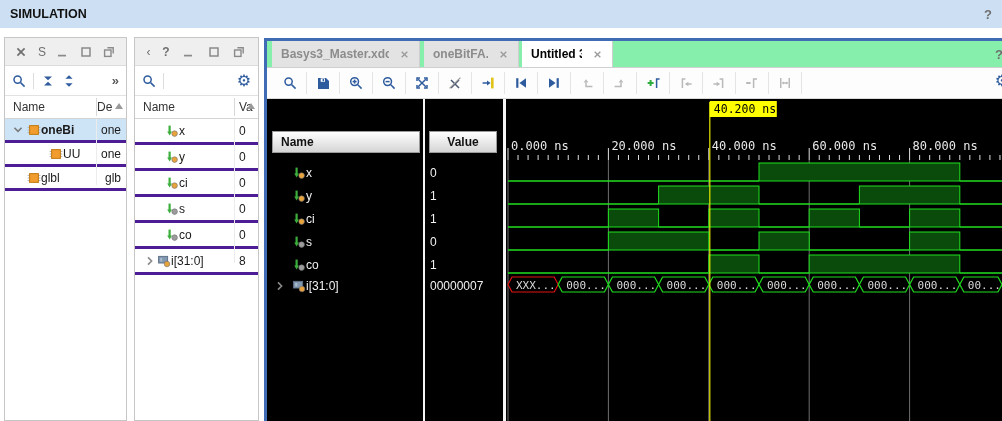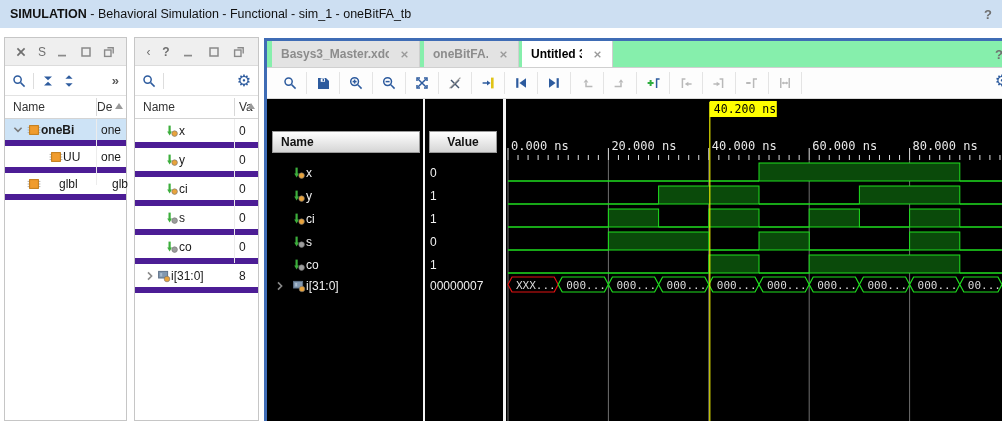--- a/index.html
+++ b/index.html
@@ -26,21 +26,21 @@
   .ovf{color:#5a5a5a;font-size:13px;font-weight:bold;line-height:10px;cursor:pointer;}
   .phead{height:22px;border-bottom:1px solid #d4d4d4;position:relative;
          font-size:12px;color:#333;}
   .phead .c1{position:absolute;left:8px;top:4px;}
   .phead .c2{position:absolute;top:4px;}
   .phead .cdiv{position:absolute;top:2px;width:1px;height:18px;background:#d8d8d8;}
   .uparrow{position:absolute;right:3px;top:7px;width:0;height:0;
            border-left:4px solid transparent;border-right:4px solid transparent;
            border-bottom:6px solid #9a9a9a;cursor:pointer;}
   .rows{position:relative;}
-  .trow{position:relative;border-bottom:6px solid #4c1d95;cursor:default;}
+  .trow{position:relative;border-bottom:3px solid #4c1d95;cursor:default;}
   #scopePanel .trow{height:21px;}
   #objectsPanel .trow{height:23px;}
   .trow.sel{background:#cde3f6;}
   .trow span.lbl{position:absolute;top:50%;transform:translateY(-50%);
                  font-size:12px;color:#1a1a1a;white-space:nowrap;overflow:hidden;}
   .trow .ic{position:absolute;top:50%;transform:translateY(-50%);}
   .coldiv{position:absolute;top:0;width:1px;background:#ececec;}
   
   #wavewin{position:absolute;left:264px;top:38px;width:738px;height:383px;
            background:#000;overflow:hidden;}
@@ -68,21 +68,20 @@
           background:linear-gradient(#ffffff,#d5d5d5);border:1px solid #9a9a9a;
           font-size:12px;font-weight:bold;color:#111;display:flex;align-items:center;}
   .wname,.wval{position:absolute;height:16px;font-size:12px;color:#f2f2f2;white-space:nowrap;}
   .wname .ic{position:absolute;left:0;top:1px;}
 </style>
 </head>
 <body>
 
 <div class="simbar">
   <b>SIMULATION</b>
-    <span class="rest"> - Behavioral Simulation - Functional - sim_1 - oneBitFA_tb</span>
   <span class="help">?</span>
 </div>
 
 <div class="panel" id="scopePanel">
   <div class="ptitle">
     <span class="ibx">
         <svg width="14" height="14" viewBox="0 0 14 14" style="display:block">
           <line x1="3.4" y1="3.4" x2="10.6" y2="10.6" stroke="#6f6f6f" stroke-width="1.7"></line>
           <line x1="10.6" y1="3.4" x2="3.4" y2="10.6" stroke="#6f6f6f" stroke-width="1.7"></line>
         </svg>
@@ -181,22 +180,22 @@
               <line x1="0.6" y1="4.4" x2="2.6" y2="4.4"></line>
               <line x1="0.6" y1="7" x2="2.6" y2="7"></line>
               <line x1="0.6" y1="9.6" x2="2.6" y2="9.6"></line>
               <line x1="11.4" y1="4.4" x2="13.4" y2="4.4"></line>
               <line x1="11.4" y1="7" x2="13.4" y2="7"></line>
               <line x1="11.4" y1="9.6" x2="13.4" y2="9.6"></line>
             </g>
             <rect x="2.6" y="2.6" width="8.8" height="8.8" fill="#f09c2e" stroke="#c27a14"></rect>
           </svg>
         </span>
-        <span class="lbl" style="left:36px;max-width:54px;margin-left:18px;">glbl</span>
-        <span class="lbl" style="left:107px;max-width:26px">glb</span>
+        <span class="lbl" style="left:36px;max-width:54px;">glbl</span>
+        <span class="lbl" style="left:100px;max-width:26px">glb</span>
       </div>
       <div class="coldiv" style="left: 91px; height: 66px;"></div>
     </div>
 </div>
 
 <div class="panel" id="objectsPanel">
   <div class="ptitle">
     <span class="t">‹</span>
     <span class="t" style="font-weight:bold">?</span>
     <span class="ibx">

